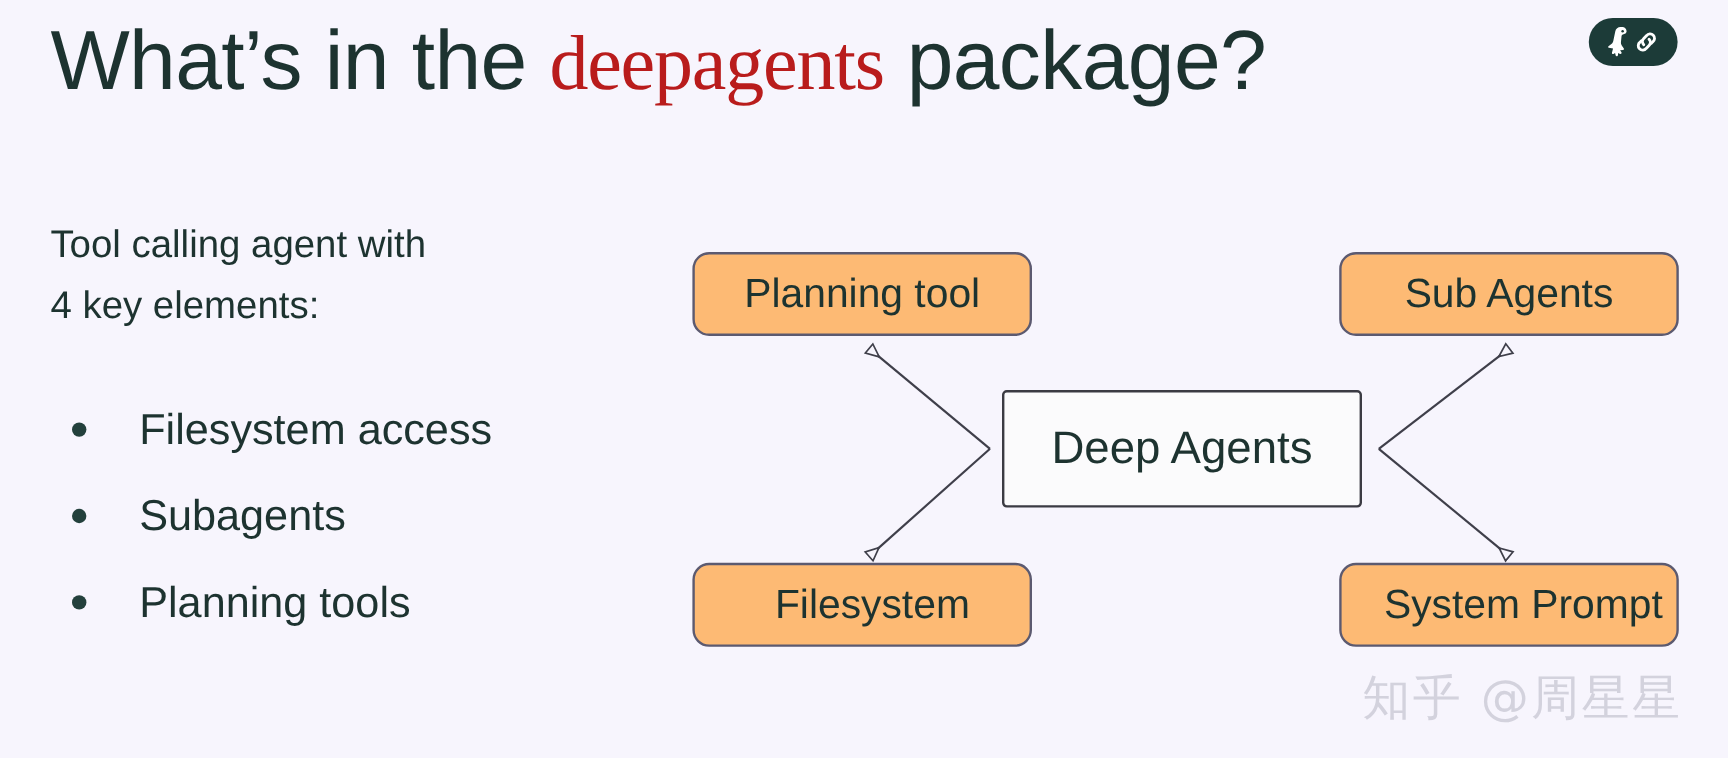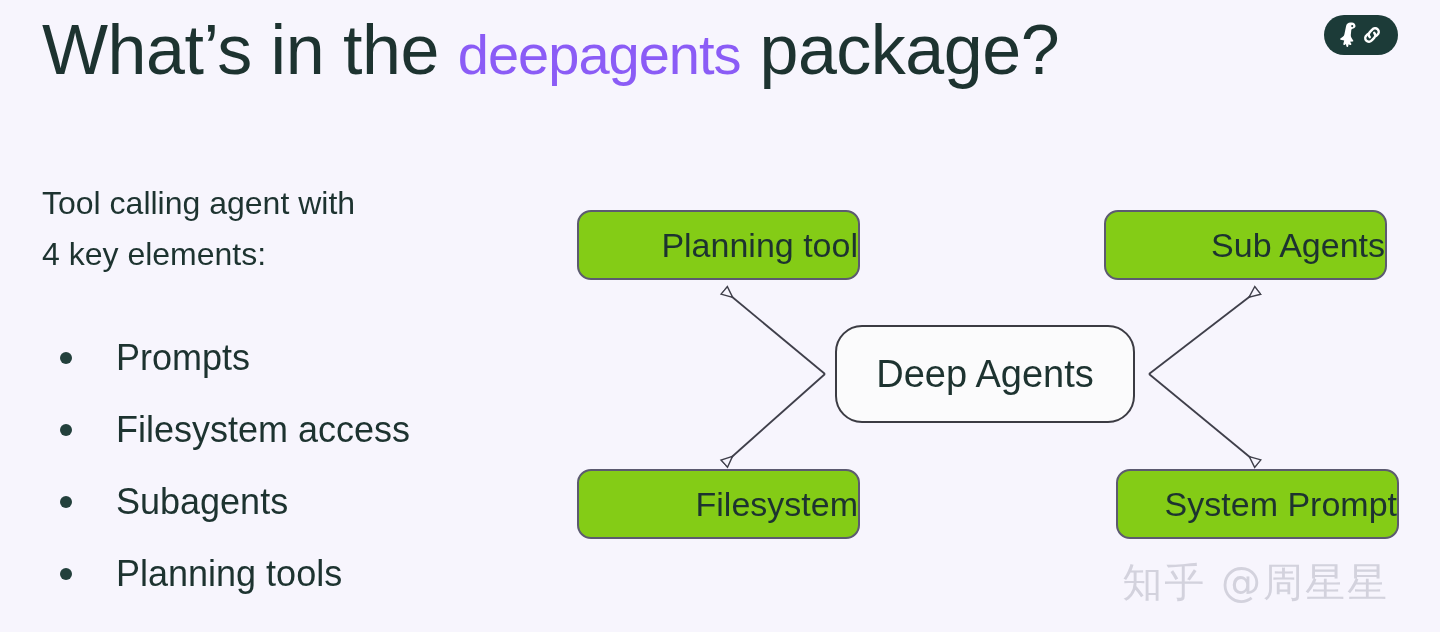--- a/index.html
+++ b/index.html
@@ -29,23 +29,23 @@
     left: 42px;
     top: 6px;
     font-size: 70px;
     line-height: 88px;
     font-weight: 400;
     letter-spacing: -0.5px;
     color: #1d3330;
     white-space: nowrap;
   }
   .title .code {
-    font-family: Liberation Sans, sans-serif;
-    color: #8b5cf6;
-    font-size: 56px;
+    font-family: Liberation Serif, serif;
+    color: #b91c1c;
+    font-size: 65px;
     letter-spacing: -1px;
   }
 
   
   .logo {
     position: absolute;
     right: 42px;
     top: 15px;
     width: 74px;
     height: 40px;
@@ -125,46 +125,45 @@
     display: flex;
     align-items: center;
     justify-content: center;
     border-radius: 14px;
     font-size: 34px;
     line-height: 40px;
     color: #1d3330;
     white-space: nowrap;
   }
   .node.leaf {
-    background: #84cc16;
+    background: #fdba74;
     border: 2px solid #5c5a70;
     width: 283px;
     height: 70px;
-    justify-content: flex-end;
   }
   .node.center {
     background: #fbfbfc;
     border: 2px solid #3b3b43;
     width: 300px;
     height: 98px;
-    border-radius: 27px;
+    border-radius: 4px;
     font-size: 38px;
   }
 
   
   .node-planning   { left: 57px;  top: 60px; }
-  .node-subagents  { left: 584px; top: 60px; }
+  .node-subagents  { left: 596px; top: 60px; }
   .node-filesystem { left: 57px;  top: 319px; padding-left: 17px; }
   .node-sysprompt  { left: 596px; top: 319px; padding-left: 24px; }
   .node-deep       { left: 315px; top: 175px; }
 
   
   .watermark {
     position: absolute;
-    right: 51px;
+    right: 38px;
     bottom: 28px;
     font-size: 40px;
     line-height: 44px;
     color: #d3d2dd;
     letter-spacing: 2px;
     font-family: "DejaVu Sans", "Liberation Sans", sans-serif;
     white-space: nowrap;
   }
 </style>
 </head>
@@ -188,24 +187,20 @@
       </g>
     </svg>
   </div>
 
   <div class="lead">
     <span class="lead-line">Tool calling agent with</span>
     <span class="lead-line">4 key elements:</span>
   </div>
 
   <ul class="bullets">
-    <li>
-      <span class="dot"></span>
-      <span>Prompts</span>
-    </li>
     <li>
       <span class="dot"></span>
       <span>Filesystem access</span>
     </li>
     <li>
       <span class="dot"></span>
       <span>Subagents</span>
     </li>
     <li>
       <span class="dot"></span>

